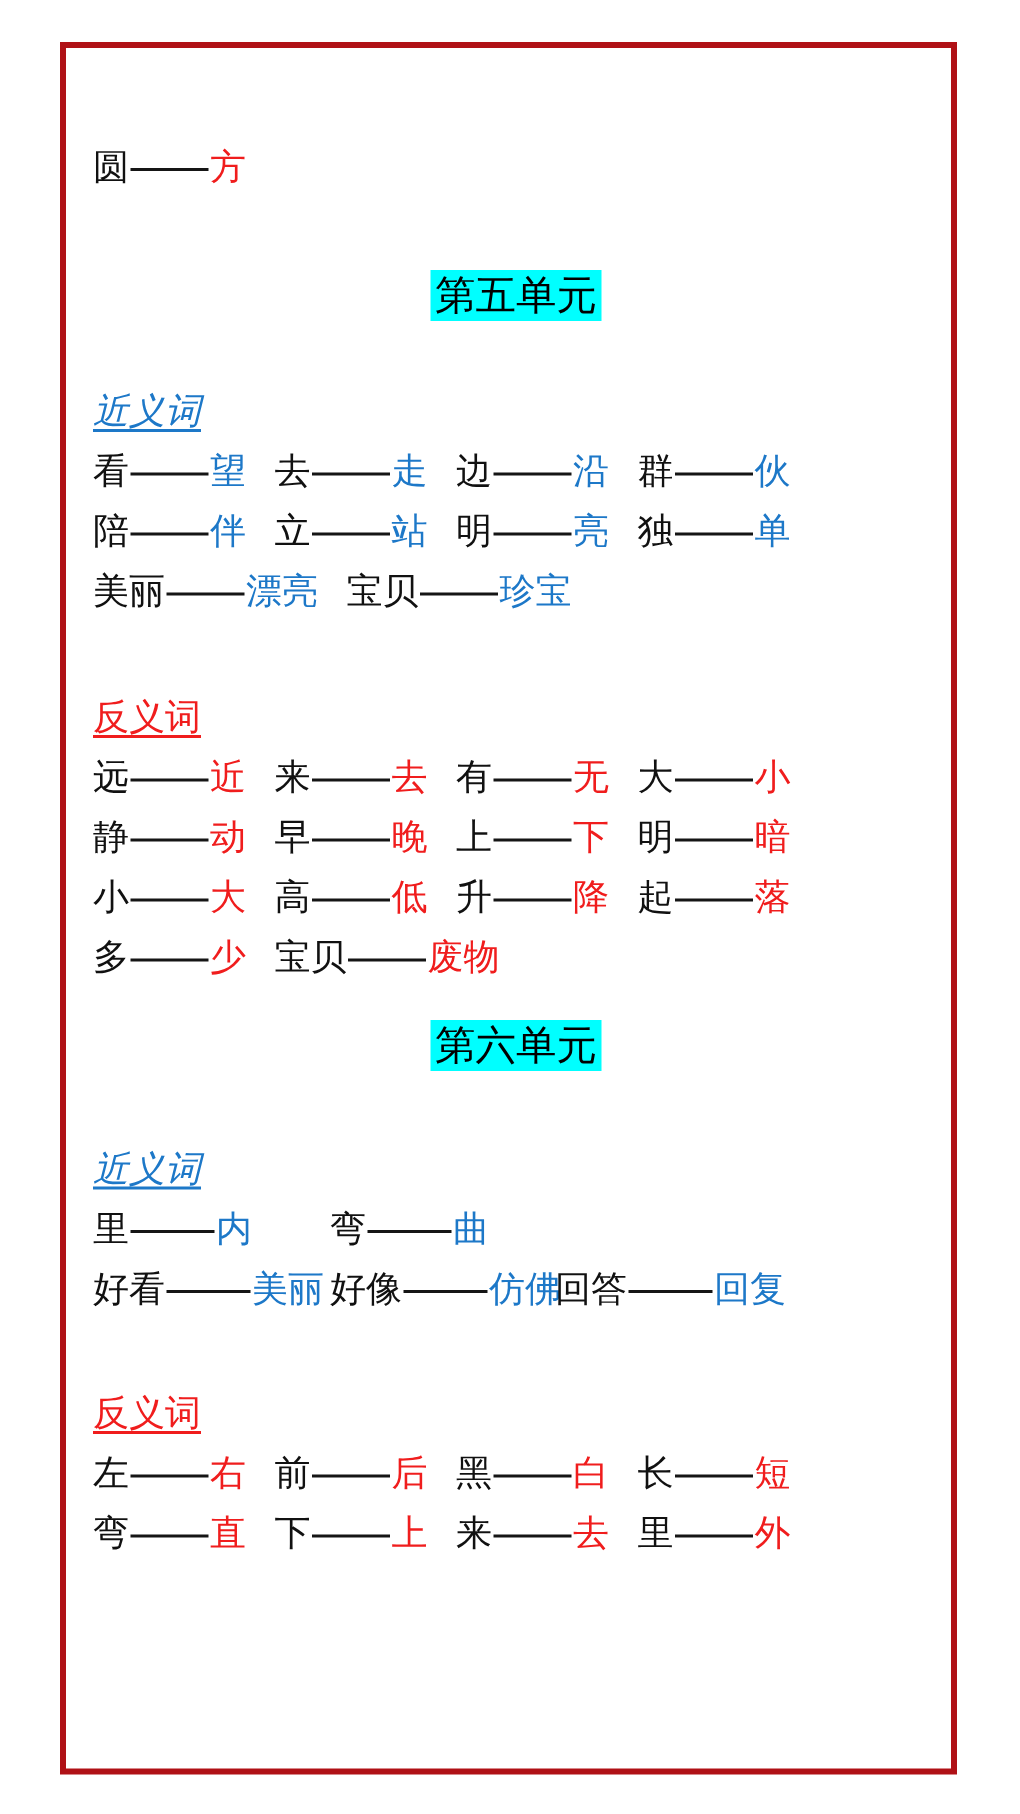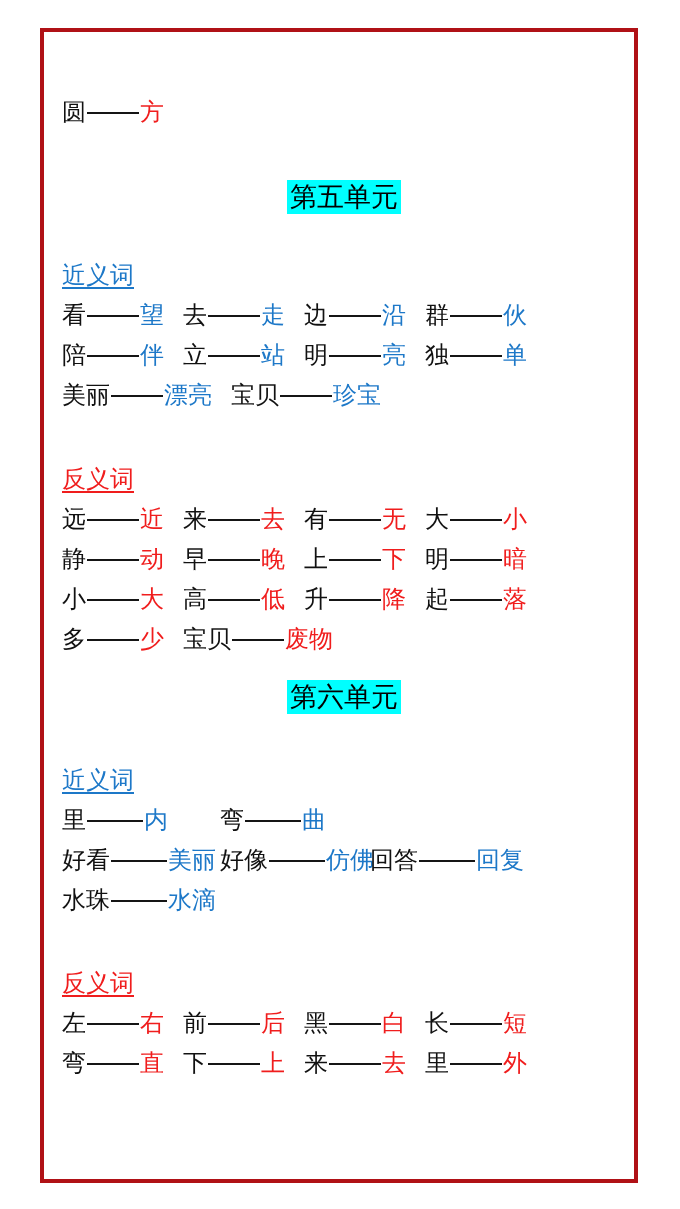--- a/index.html
+++ b/index.html
@@ -42,21 +42,21 @@
   .section-title-row{text-align:center;}
   .section-title{
     display:inline-block;background:var(--highlight);color:#000;
     font-size:27px;line-height:34px;padding:0 3px;
   }
   .heading{
     font-size:24px;line-height:40px;
     text-decoration:underline;text-underline-offset:4px;text-decoration-thickness:2px;
     width:max-content;
   }
-  .heading-syn{color:var(--blue);}
+  .heading-syn{color:var(--blue);font-style:italic;}
   .heading-ant{color:var(--red);}
   
   .intro-line{margin-top:0;}
   .section:nth-of-type(1) .section-title-row{margin-top:48px;text-decoration:underline;}
   .section:nth-of-type(2) .section-title-row{margin-top:21px;}
   .section:nth-of-type(1) .group-syn .heading{margin-top:41px;}
   .section:nth-of-type(1) .group-ant .heading{margin-top:44px;}
   .section:nth-of-type(2) .group-syn .heading{margin-top:46px;}
   .section:nth-of-type(2) .group-ant .heading{margin-top:43px;}
 </style>
@@ -244,27 +244,20 @@
                 <span class="w">好像</span>
                 <span class="dash"></span>
                 <span class="w ans-syn">仿佛</span>
               </span>
               <span class="pair">
                 <span class="w">回答</span>
                 <span class="dash"></span>
                 <span class="w ans-syn">回复</span>
               </span>
             </div>
-            <div class="line cols3">
-              <span class="pair">
-                <span class="w">水珠</span>
-                <span class="dash"></span>
-                <span class="w ans-syn">水滴</span>
-              </span>
-            </div>
           </div>
           <div class="group group-ant">
             <div class="heading heading-ant">反义词</div>
             <div class="line">
               <span class="pair">
                 <span class="w">左</span>
                 <span class="dash"></span>
                 <span class="w ans-ant">右</span>
               </span>
               <span class="pair">

